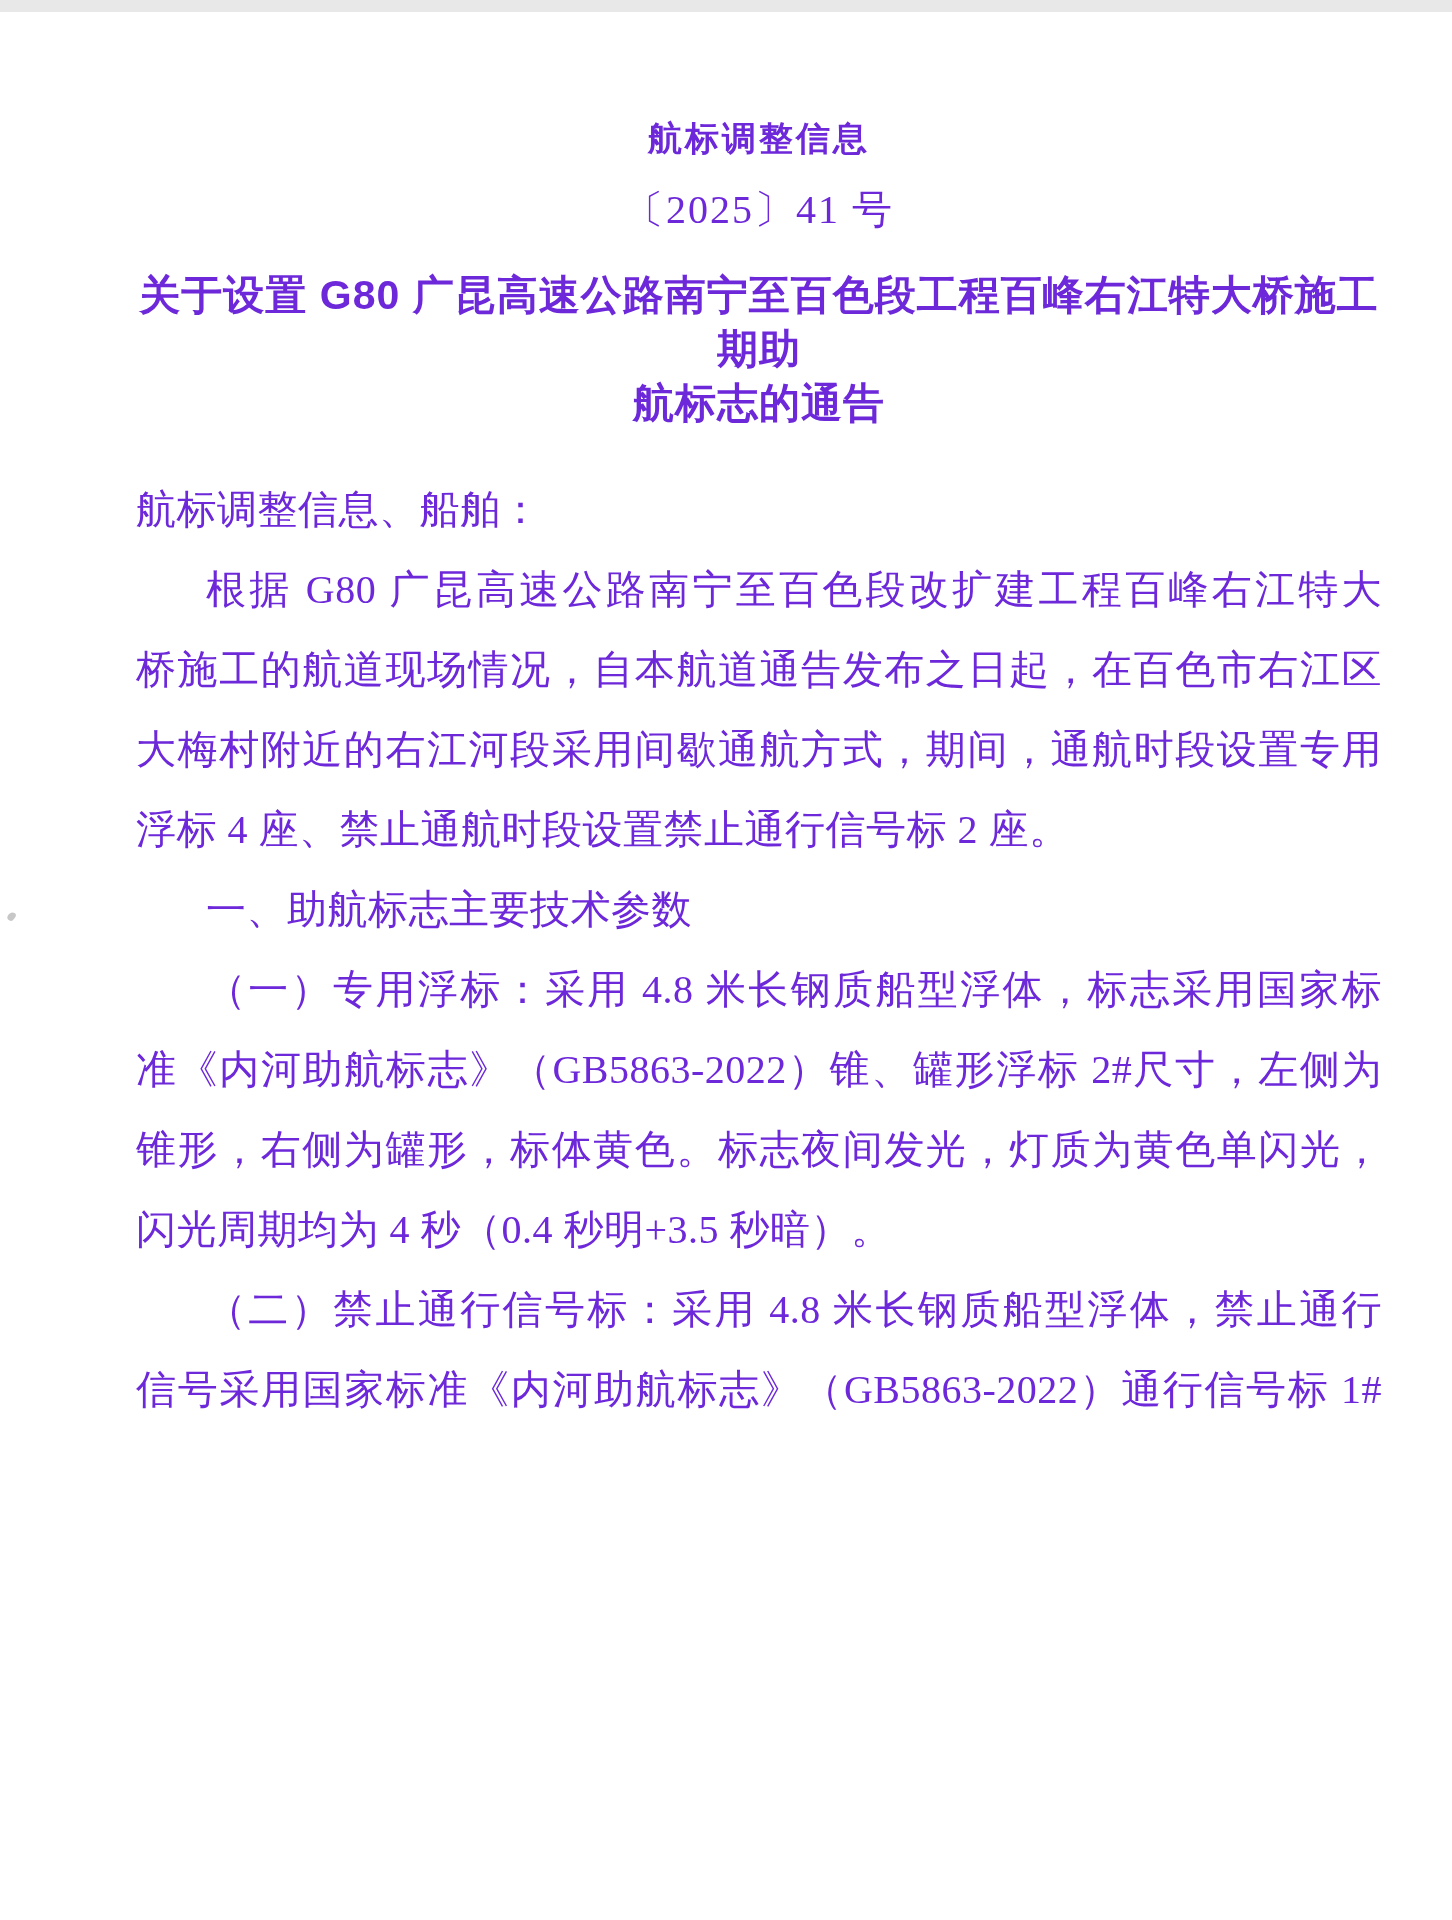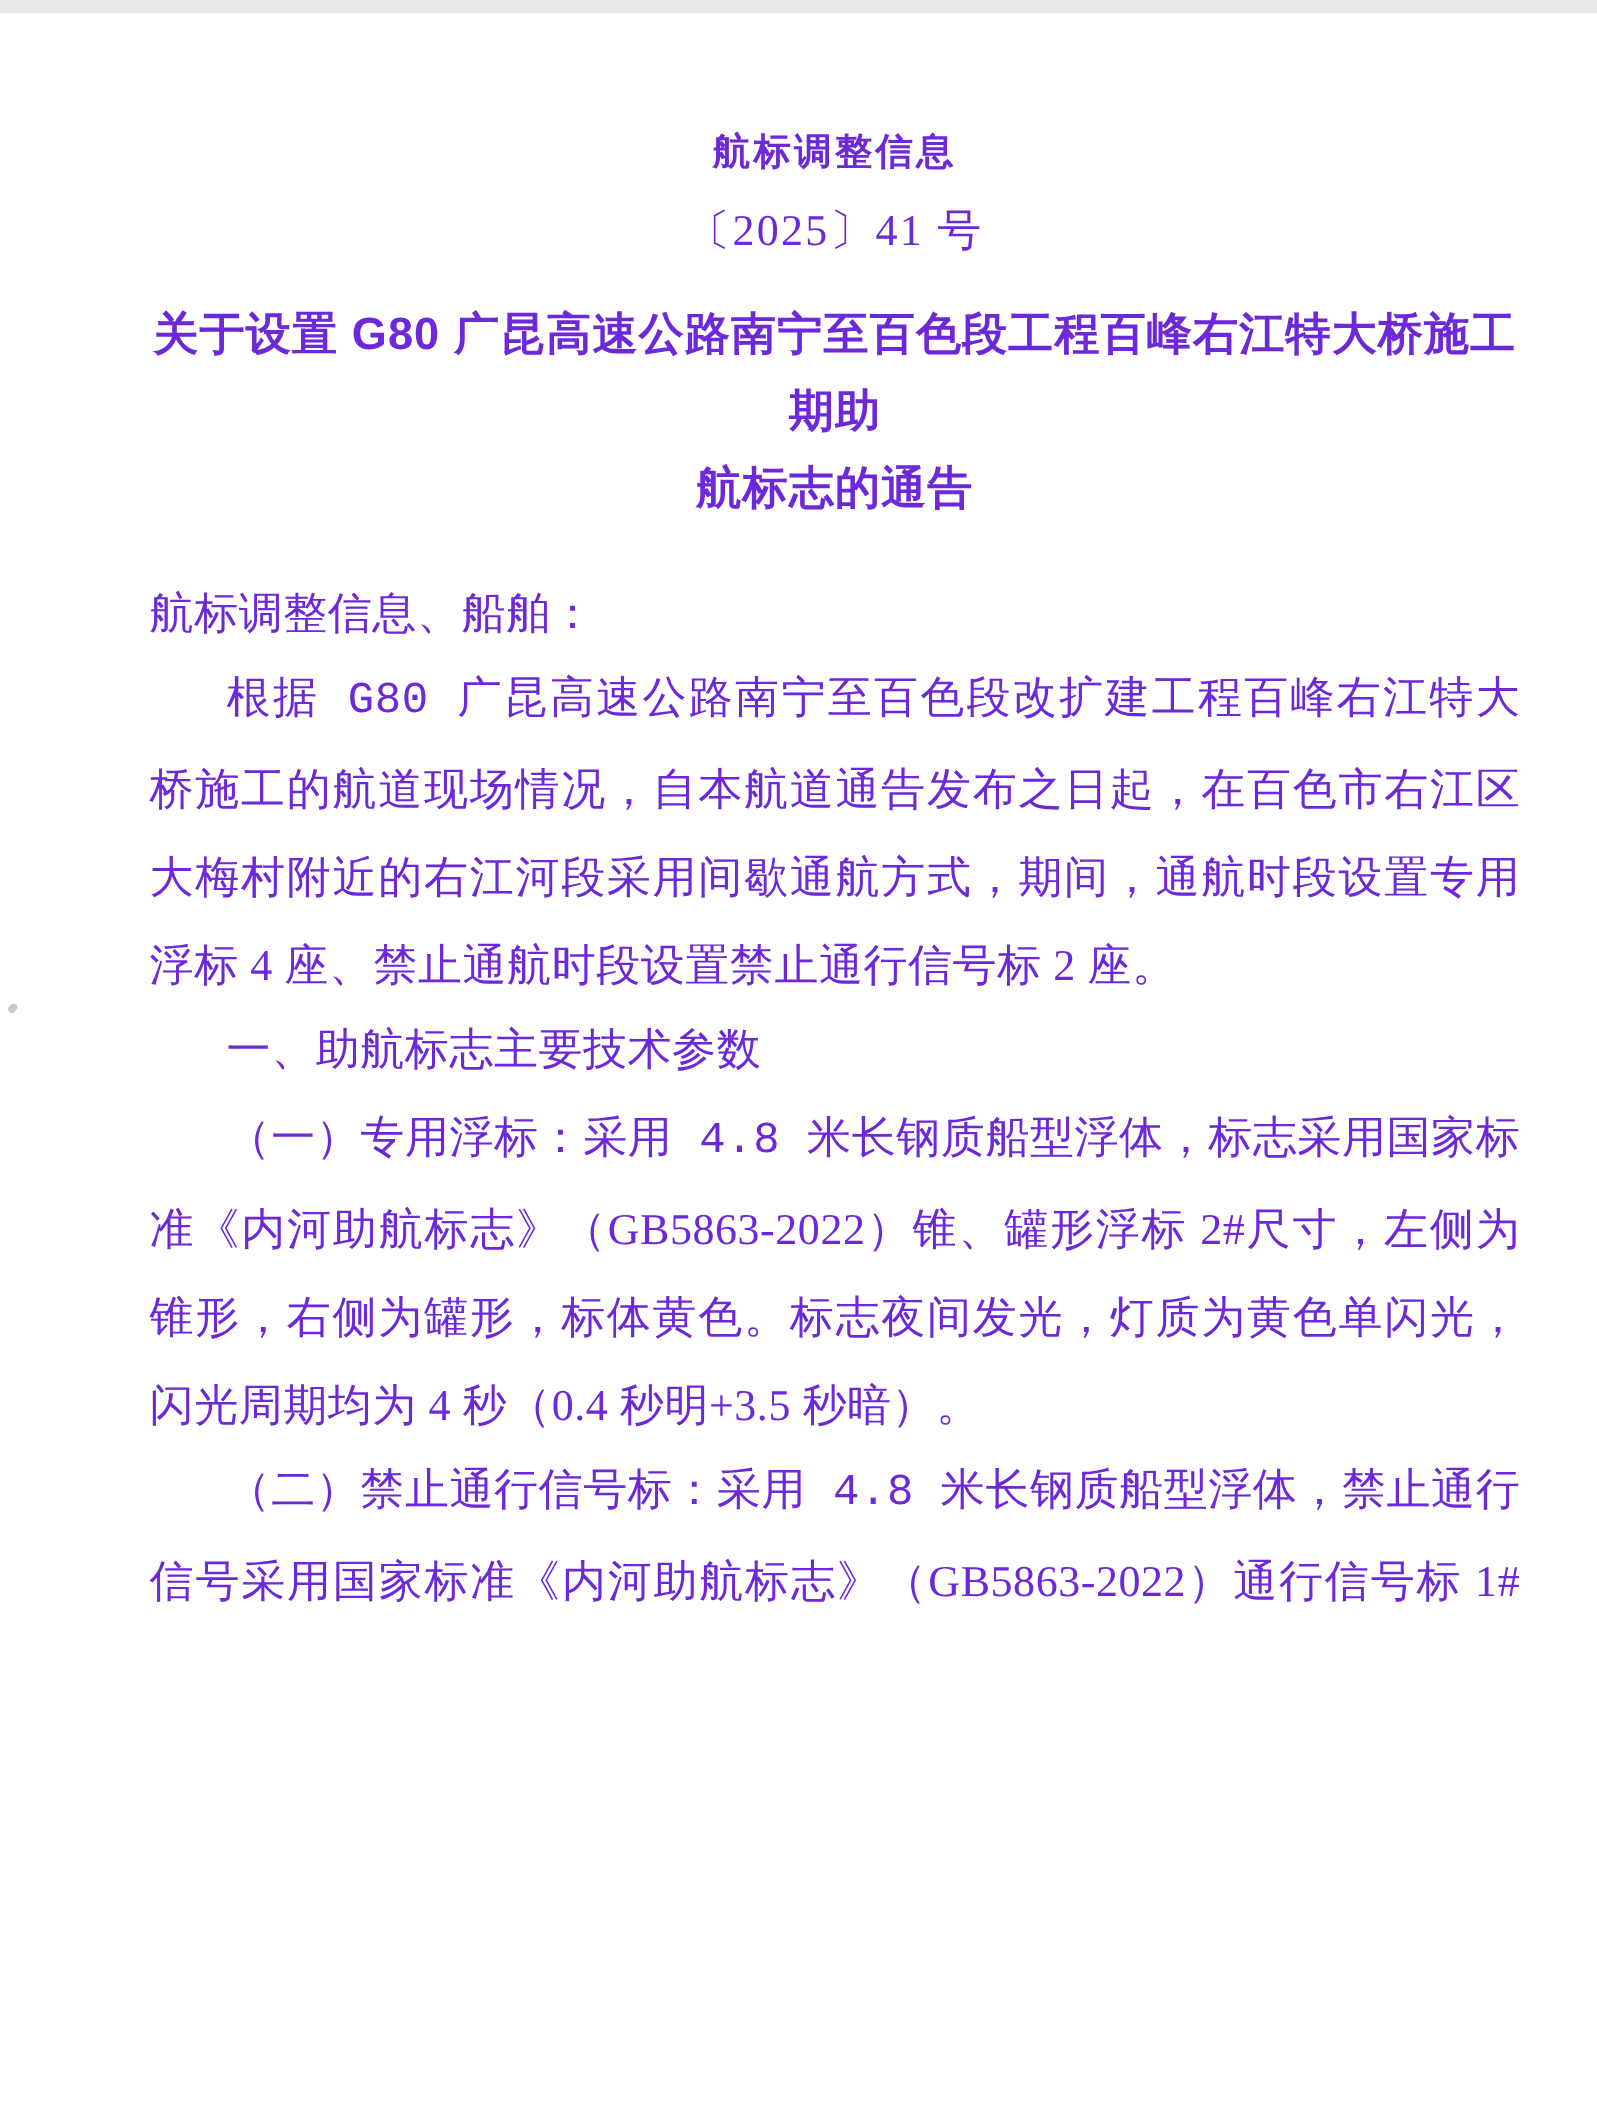--- a/index.html
+++ b/index.html
@@ -33,21 +33,21 @@
     line-height: 48px;
     margin-top: 24px;
     letter-spacing: 2px;
   }
   .notice-heading {
     margin-top: 34px;
     text-align: center;
     font-family: "Liberation Sans", "DejaVu Sans", sans-serif;
     font-weight: 700;
     font-size: 41px;
-    line-height: 70px;
+    line-height: 54px;
     letter-spacing: 1px;
   }
   .body-text {
     margin-top: 40px;
     font-family: "Liberation Serif", "DejaVu Serif", serif;
     font-size: 40px;
     line-height: 80px;
     letter-spacing: 0.5px;
   }
   .line {
@@ -55,21 +55,20 @@
     text-align: left;
   }
   .line.fill {
     white-space: normal;
     text-align: justify;
     text-align-last: justify;
     text-justify: inter-character;
   }
   .line.indent {
     text-indent: 70px;
-    font-family: Liberation Mono, monospace;
   }
   .scan-speck {
     position: absolute;
     left: 8px;
     top: 900px;
     width: 7px;
     height: 9px;
     background: #b9b9b9;
     border-radius: 60% 40% 50% 50%;
     transform: rotate(35deg);

